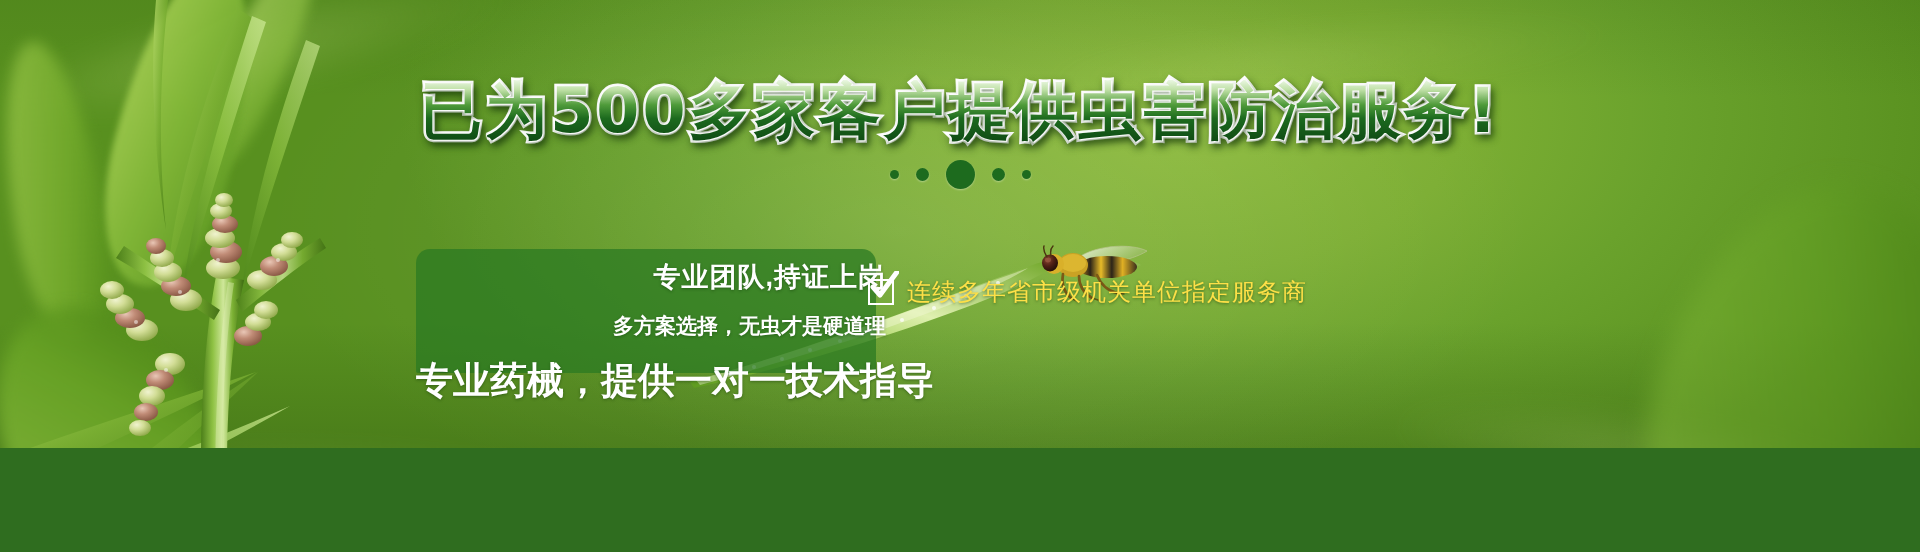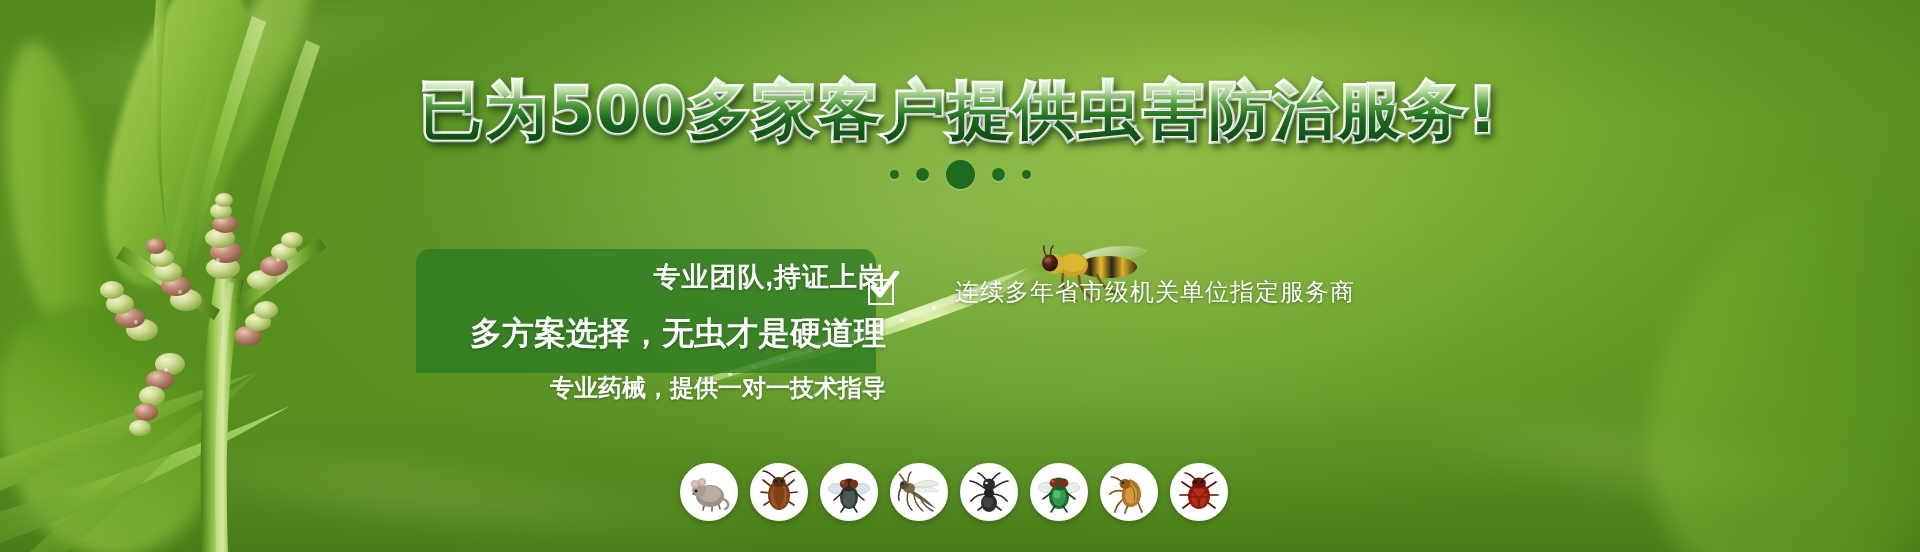--- a/index.html
+++ b/index.html
@@ -5,21 +5,21 @@
   html, body {
     margin: 0;
     padding: 0;
     background: #2f6d1f;
   }
   * { box-sizing: border-box; }
 
   .banner {
     position: relative;
     width: 1920px;
-    height: 552px;
+    height: 448px;
     overflow: hidden;
     font-family: "Liberation Sans", "DejaVu Sans", sans-serif;
   }
 
   
   .bg-base {
     position: absolute;
     inset: 0;
     background:
       radial-gradient(ellipse 780px 420px at 1180px 120px, #8cba3c 0%, #7cae33 36%, #6aa22c 62%, #58901f 100%),
@@ -194,22 +194,22 @@
     z-index: 7;
     text-align: right;
   }
   .panel-line {
     color: #ffffff;
     font-weight: bold;
     white-space: nowrap;
     text-shadow: 0 1px 3px rgba(16,50,8,0.45);
   }
   .panel-line.l1 { font-size: 27px; letter-spacing: 1px; padding: 11px 0 0 0; }
-  .panel-line.l2 { font-size: 32px; letter-spacing: 0px; padding: 17px 0 0 0; }
-  .panel-line.l3 { font-size: 24px; letter-spacing: 0px; padding: 16px 0 0 0; }
+  .panel-line.l2 { font-size: 21px; letter-spacing: 0px; padding: 17px 0 0 0; }
+  .panel-line.l3 { font-size: 37px; letter-spacing: 0px; padding: 16px 0 0 0; }
 
   
   .bullets {
     position: absolute;
     left: 868px;
     top: 276px;
     z-index: 7;
   }
   .bullet {
     display: flex;
@@ -229,27 +229,26 @@
     border: 2px solid #ffffff;
   }
   .check-box .tick {
     position: absolute;
     left: 1px;
     top: -8px;
     width: 30px;
     height: 30px;
   }
   .bullet-text {
-    color: #ffffff;
+    color: #fde047;
     font-size: 24px;
     font-weight: normal;
     letter-spacing: 1px;
     white-space: nowrap;
     text-shadow: 0 1px 3px rgba(16,50,8,0.5);
-    margin-left: 48px;
   }
 
   
   .pest-row {
     position: absolute;
     left: 680px;
     top: 463px;
     display: flex;
     gap: 12px;
     z-index: 8;

